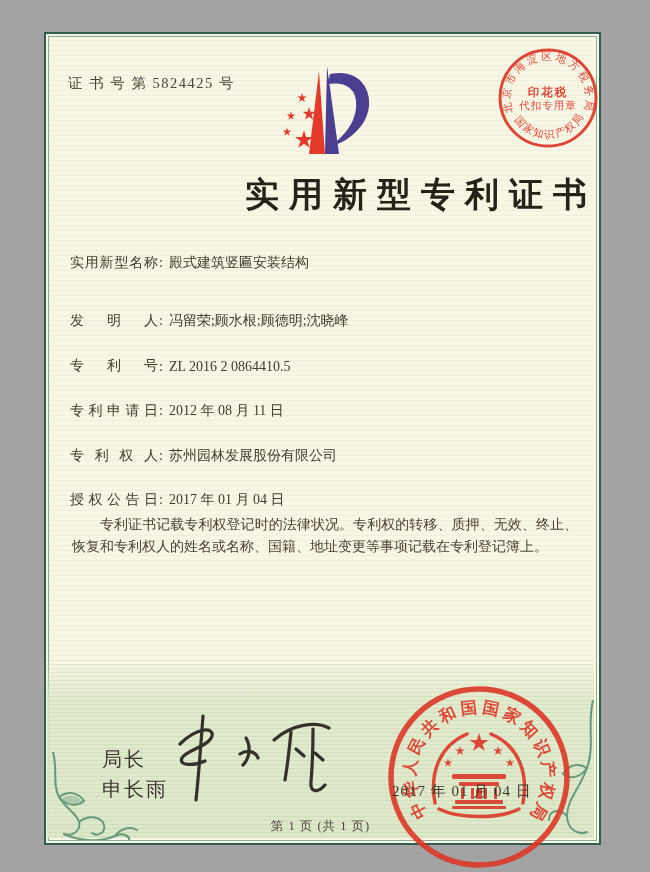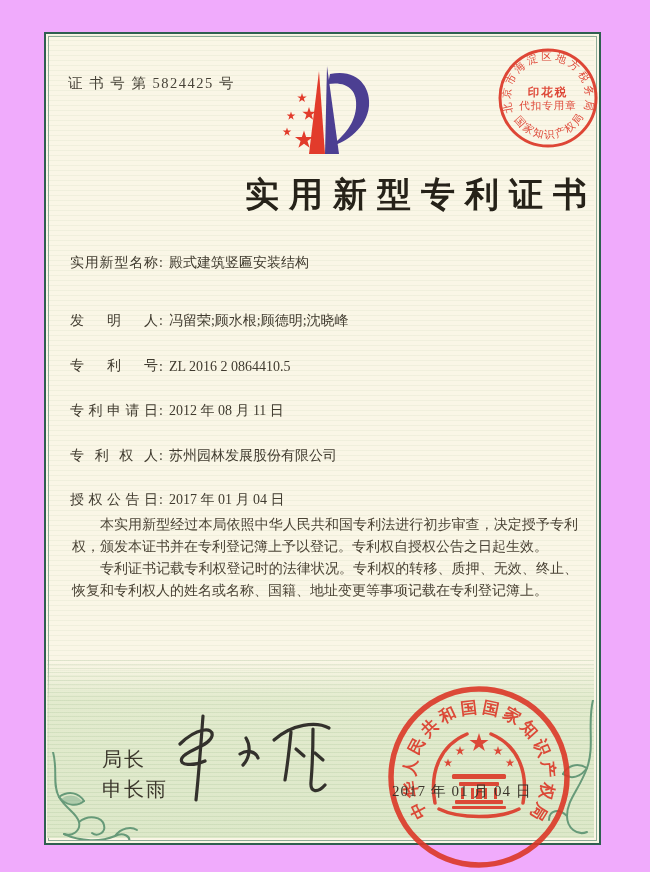--- a/index.html
+++ b/index.html
@@ -3,21 +3,21 @@
 <meta charset="utf-8">
 <style>
   html,body{margin:0;padding:0;}
   body{
     font-family:"Liberation Serif","DejaVu Serif",serif;
     background:#e8e4d4;
   }
   .page{
     position:relative;
     width:650px;height:872px;
-    background:#f0abfc;
+    background:#a3a3a3;
     overflow:hidden;
     box-shadow:0 0 6px rgba(0,0,0,.25);
   }
   
   .frame-outer{
     position:absolute;left:44px;top:32px;width:553px;height:809px;
     border:2px solid #2f5f51;
     background:#faf6e6;
     pointer-events:none;
   }
@@ -146,21 +146,20 @@
     </div>
     <div class="field" style="top:447px">
       <span class="lbl">专利权人</span><span class="colon">:</span><span>苏州园林发展股份有限公司</span>
     </div>
     <div class="field" style="top:491px">
       <span class="lbl">授权公告日</span><span class="colon">:</span><span>2017 年 01 月 04 日</span>
     </div>
   </div>
 
   <div class="body-text">
-    <p>本实用新型经过本局依照中华人民共和国专利法进行初步审查，决定授予专利权，颁发本证书并在专利登记簿上予以登记。专利权自授权公告之日起生效。</p>
     <p>专利证书记载专利权登记时的法律状况。专利权的转移、质押、无效、终止、恢复和专利权人的姓名或名称、国籍、地址变更等事项记载在专利登记簿上。</p>
   </div>
 
   <div class="director t1">局长</div>
   <div class="director t2">申长雨</div>
 
   <div class="signature">
     <svg width="185" height="100" viewBox="0 0 185 100">
       <g fill="none" stroke="#33312c" stroke-width="3.2" stroke-linecap="round" stroke-linejoin="round">
         <path d="M 22,36 C 38,20 56,18 54,28 C 52,38 28,42 24,50 C 20,58 36,58 47,53"></path>
@@ -226,14 +225,15 @@
     <svg width="52" height="140" viewBox="0 0 52 140">
       <g fill="none" stroke="#679a79" stroke-width="2" stroke-linecap="round">
         <path d="M 4,0 C 10,24 2,46 10,68 C 18,90 30,100 30,116 C 30,128 20,136 10,132"></path>
         <path d="M 30,116 C 38,108 48,110 48,120"></path>
         <path d="M 10,68 C 20,62 30,66 34,74"></path>
         <path d="M 34,74 C 26,80 16,77 10,68"></path>
       </g>
     </svg>
   </div>
 
+  <div class="footer">第 1 页 (共 1 页)</div>
 
 </div>
 
 </body></html>

